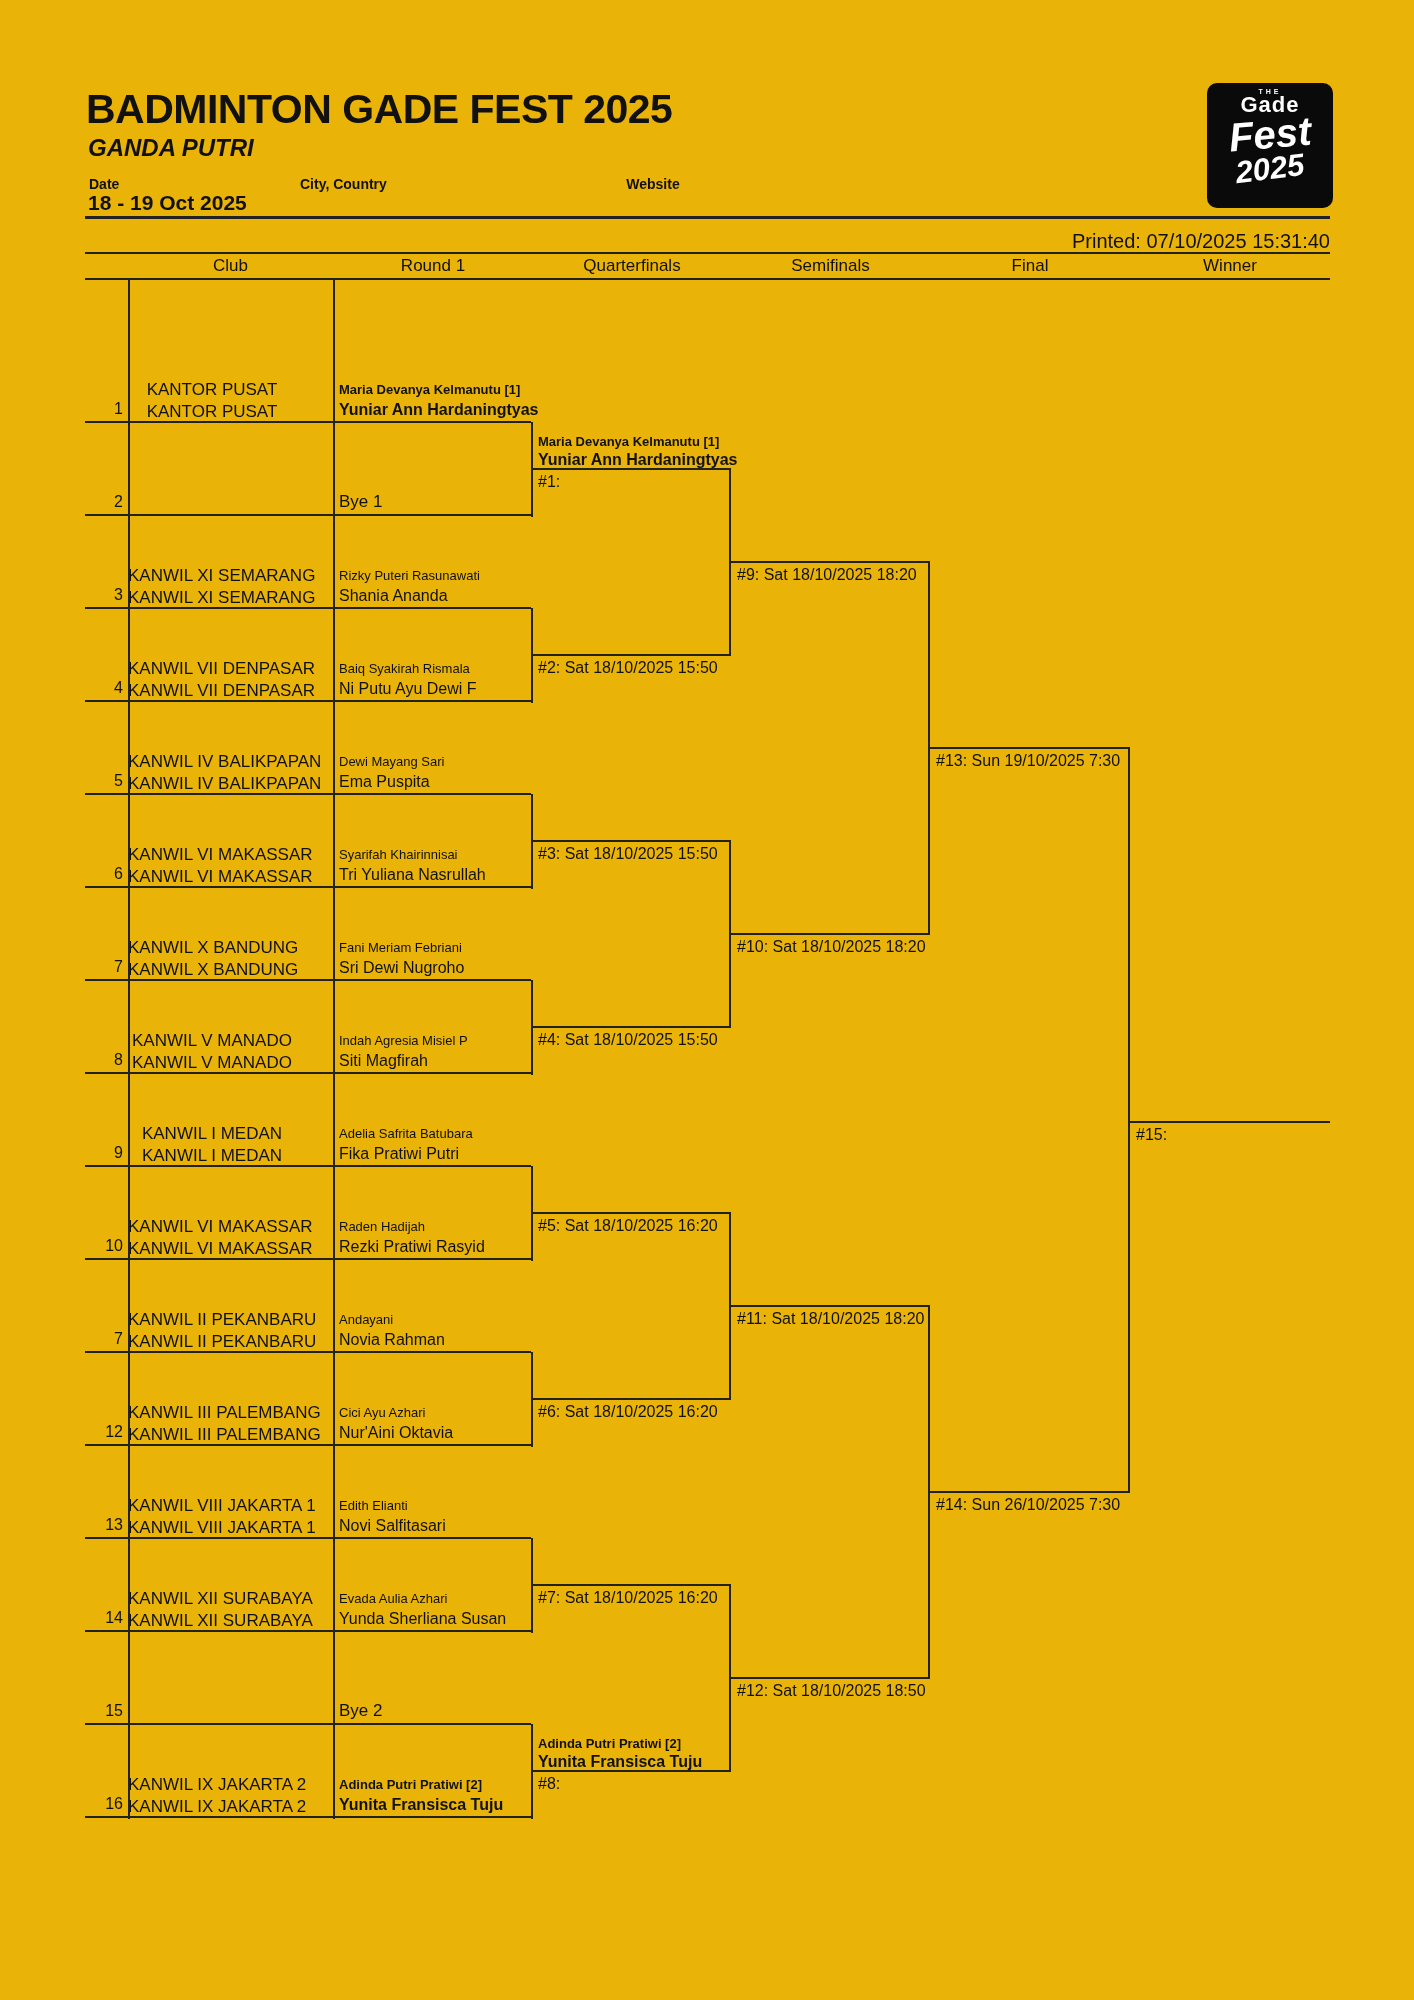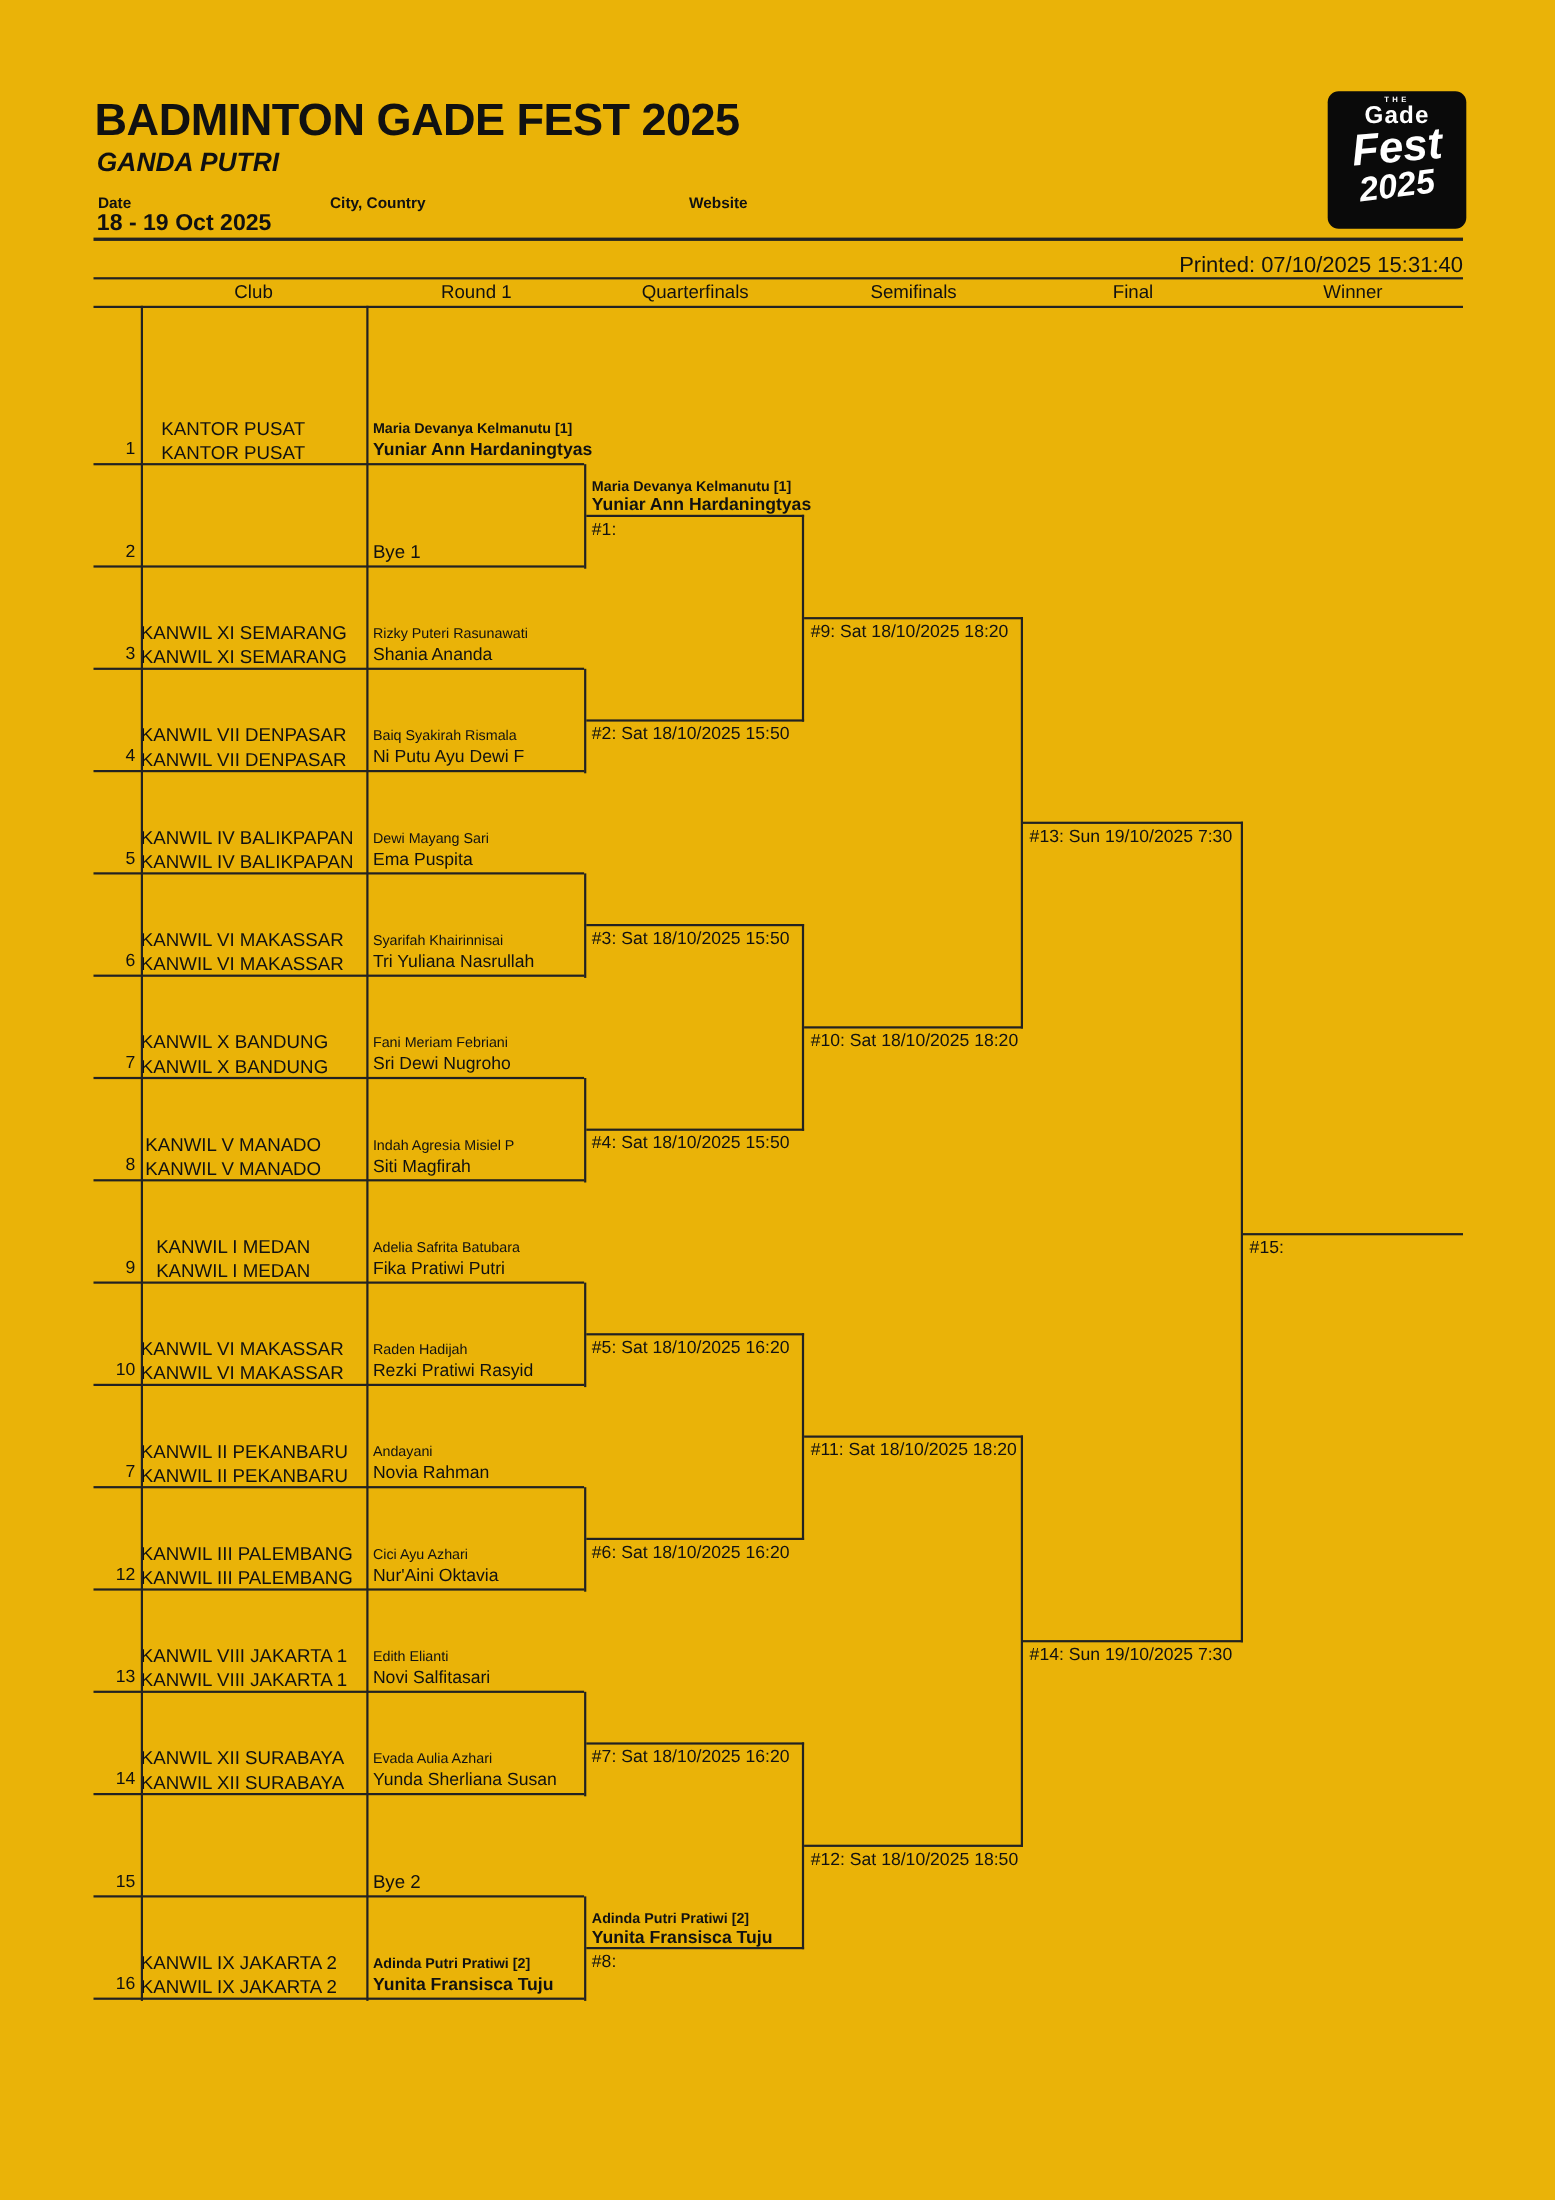--- a/index.html
+++ b/index.html
@@ -170,21 +170,21 @@
   <div class="qw1" style="left:538px;top:1736px;">Adinda Putri Pratiwi [2]</div>
   <div class="qw2" style="left:538px;top:1753px;">Yunita Fransisca Tuju</div>
   <div class="mlabel" style="left:538px;top:1775px;">#8:</div>
 
   <div class="mlabel" style="left:737px;top:566px;">#9: Sat 18/10/2025 18:20</div>
   <div class="mlabel" style="left:737px;top:938px;">#10: Sat 18/10/2025 18:20</div>
   <div class="mlabel" style="left:737px;top:1310px;">#11: Sat 18/10/2025 18:20</div>
   <div class="mlabel" style="left:737px;top:1682px;">#12: Sat 18/10/2025 18:50</div>
 
   <div class="mlabel" style="left:936px;top:752px;">#13: Sun 19/10/2025 7:30</div>
-  <div class="mlabel" style="left:936px;top:1496px;">#14: Sun 19/10/2025 7:30</div>
+  <div class="mlabel" style="left:936px;top:1496px;">#14: Sun 26/10/2025 7:30</div>
 
   <div class="mlabel" style="left:1136px;top:1126px;">#15:</div>
 
 <div class="ln" style="left: 128px; top: 278px; width: 2px; height: 1541px;"></div>
     <div class="ln" style="left: 333px; top: 278px; width: 2px; height: 1541px;"></div>
     <div class="ln" style="left: 531px; top: 422px; width: 2px; height: 95px;"></div>
     <div class="ln" style="left: 533px; top: 468px; width: 198px; height: 2px;"></div>
     <div class="ln" style="left: 531px; top: 608px; width: 2px; height: 95px;"></div>
     <div class="ln" style="left: 533px; top: 654px; width: 198px; height: 2px;"></div>
     <div class="ln" style="left: 531px; top: 794px; width: 2px; height: 95px;"></div>

